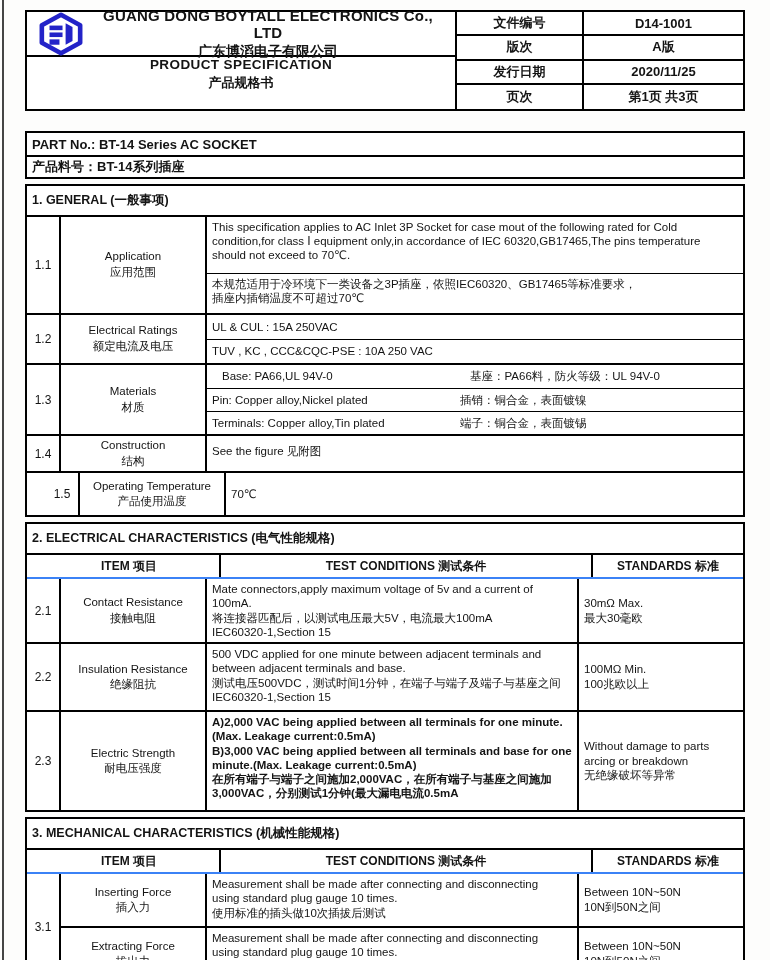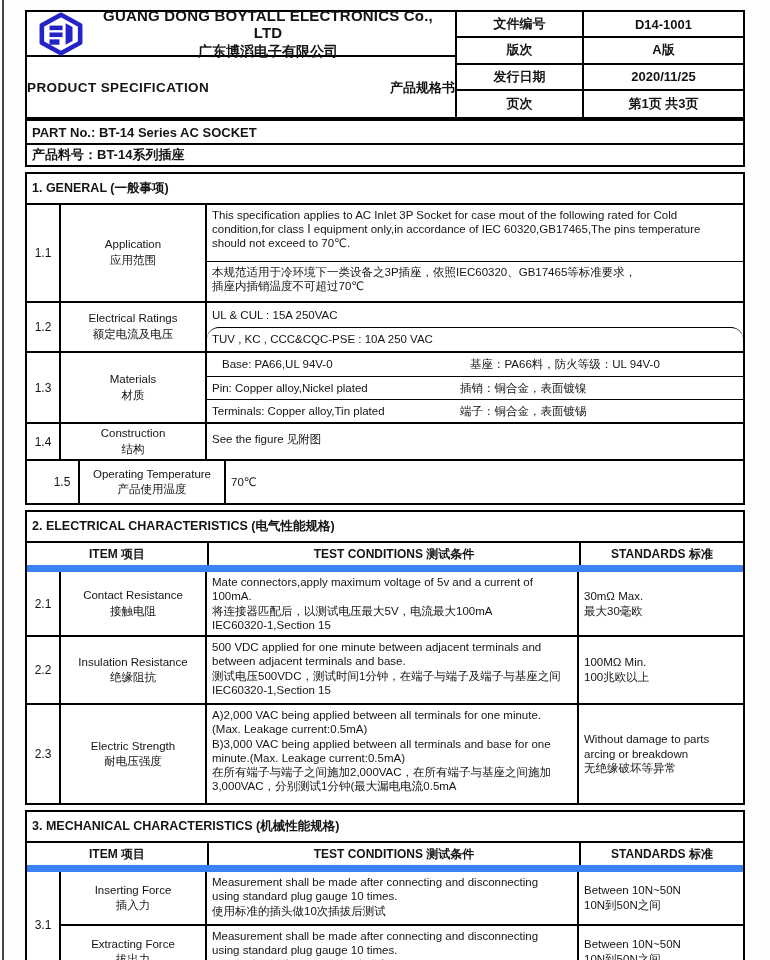--- a/index.html
+++ b/index.html
@@ -16,60 +16,60 @@
   .doc { position:absolute; left:25px; top:10px; width:720px; }
 
   
   .hdr { display:flex; border:2px solid #000; background:#fff; }
   .hdr-left { width:430px; border-right:2px solid #000; display:flex; flex-direction:column; }
   .company { height:45px; border-bottom:2px solid #000; display:flex; align-items:center; padding-left:8px; }
   .company-logo { flex:0 0 52px; display:flex; align-items:center; justify-content:center; }
   .company-names { flex:1; text-align:center; padding-right:6px; }
   .company-en { font-weight:bold; font-size:15px; letter-spacing:.2px; }
   .company-cn { font-weight:bold; font-size:14px; margin-top:2px; }
-  .spec-title { height:60px; display:flex; flex-direction:row; align-items:center; justify-content:space-between; }
+  .spec-title { height:52px; display:flex; flex-direction:column; align-items:center; justify-content:flex-start; }
   .spec-en { font-weight:bold; font-size:13.5px; letter-spacing:.4px; }
   .spec-cn { font-weight:bold; font-size:13px; margin-top:2px; }
   .hdr-right { flex:1; display:grid; grid-template-columns:127px 1fr; grid-auto-rows:1fr; }
   .hcell { display:flex; align-items:center; justify-content:center; font-weight:bold; font-size:13px; border-bottom:2px solid #000; }
   .hcell.lab { border-right:2px solid #000; }
   .hcell.r4 { border-bottom:none; }
 
   
-  .partbox { border:2px solid #000; margin-top:0; background:#fff; }
+  .partbox { border:2px solid #000; margin-top:20px; background:#fff; }
   .part-row { height:22px; display:flex; align-items:center; font-weight:bold; font-size:13px; padding-left:5px; }
   .part-row + .part-row { border-top:2px solid #000; }
 
   
   .section { border:2px solid #000; margin-top:5px; background:#fff; }
   .sec-title { font-weight:bold; font-size:12.5px; padding:6px 4px 6px 5px; border-bottom:2px solid #000; }
 
   .grid-row { display:grid; grid-template-columns:34px 146px 1fr; border-bottom:2px solid #000; }
   .grid-row:last-child { border-bottom:none;padding-left:19px; }
   .c-no { border-right:2px solid #000; display:flex; align-items:center; justify-content:center; font-size:12px; }
   .c-name { border-right:2px solid #000; display:flex; flex-direction:column; align-items:center; justify-content:center; text-align:center; font-size:11.5px; line-height:1.35; padding:2px; }
   .c-body { display:flex; flex-direction:column; }
   .sub { padding:3px 5px; font-size:11.5px; line-height:1.22; white-space:pre-line; }
   .sub + .sub { border-top:1px solid #000; }
   .sub.mid { display:flex; align-items:center; }
   .pair { display:flex; align-items:center; }
   .pair .en { width:248px; }
   .pair .cn { flex:1; }
 
   
-  .thead { display:grid; grid-template-columns:182px 372px 1fr; border-bottom:7px solid #3b82f6; }
+  .thead { display:grid; grid-template-columns:182px 372px 1fr; border-bottom:2px solid #3b82f6;padding-left:12px; }
   .th { display:flex; align-items:center; justify-content:center; font-weight:bold; font-size:12px; height:22px; }
   .th.b { border-right:2px solid #000; }
   .char-row { display:grid; grid-template-columns:34px 146px 372px 1fr; border-bottom:2px solid #000; }
   .char-row:last-child { border-bottom:none; }
   .c-cond { border-right:2px solid #000; padding:3px 5px; font-size:11.5px; line-height:1.24; white-space:pre-line; }
   .c-std { padding:3px 5px; font-size:11.5px; line-height:1.28; white-space:pre-line; display:flex; flex-direction:column; justify-content:center; }
   .row-2-1 .c-cond { min-height:56px; }
   .row-2-2 .c-cond { min-height:66px; }
-  .row-2-3 .c-cond { min-height:98px; }
+  .row-2-3 .c-cond { min-height:98px;font-weight:bold; }
 
   .span-row { display:grid; grid-template-columns:34px 1fr; }
   .span-body { display:flex; flex-direction:column; }
   .subrow { display:grid; grid-template-columns:146px 372px 1fr; }
   .subrow + .subrow { border-top:2px solid #000; }
   .subrow .c-cond { min-height:52px; }
 </style>
 </head>
 <body>
 
@@ -136,21 +136,21 @@
       </div>
 
       <div class="grid-row">
         <div class="c-no">1.2</div>
         <div class="c-name">
           <div>Electrical Ratings</div>
           <div>额定电流及电压</div>
         </div>
         <div class="c-body">
           <div class="sub mid" style="min-height:24px;">UL &amp; CUL : 15A 250VAC</div>
-          <div class="sub mid" style="min-height:24px;border-radius:12px;">TUV , KC , CCC&amp;CQC-PSE : 10A 250 VAC</div>
+          <div class="sub mid" style="min-height:24px;">TUV , KC , CCC&amp;CQC-PSE : 10A 250 VAC</div>
         </div>
       </div>
 
       <div class="grid-row">
         <div class="c-no">1.3</div>
         <div class="c-name">
           <div>Materials</div>
           <div>材质</div>
         </div>
         <div class="c-body">

